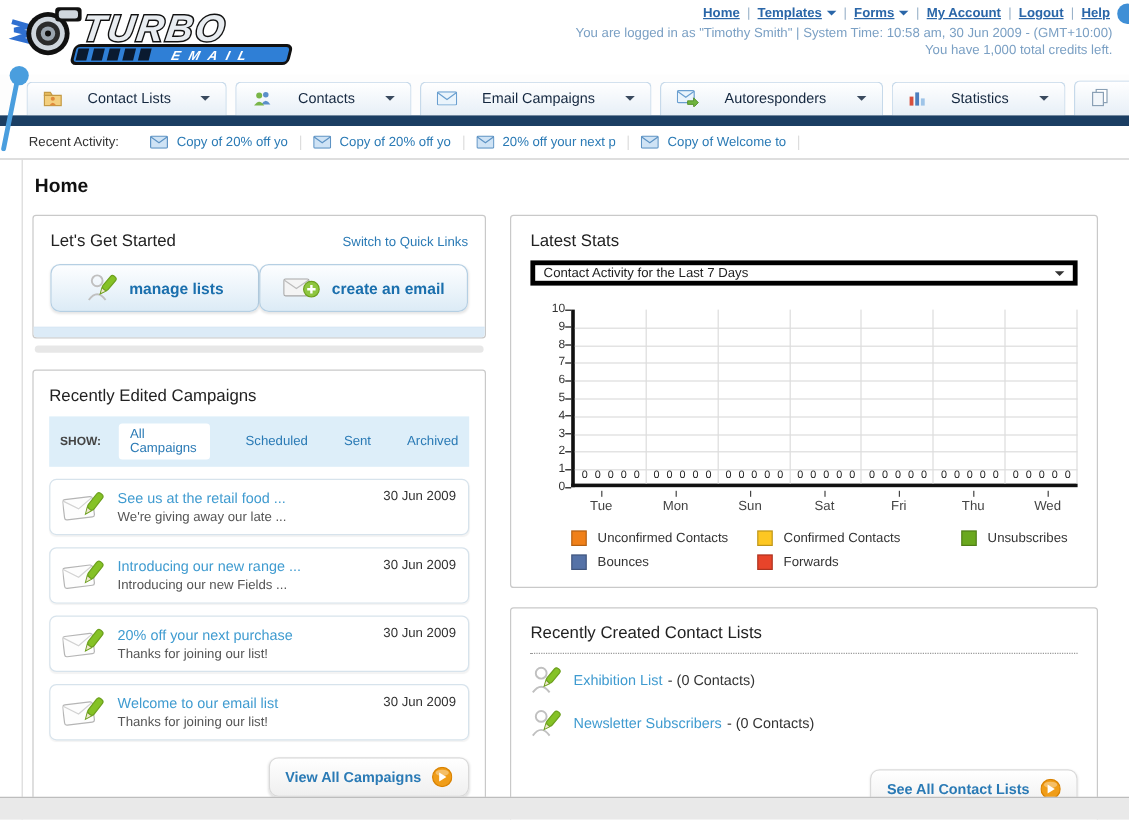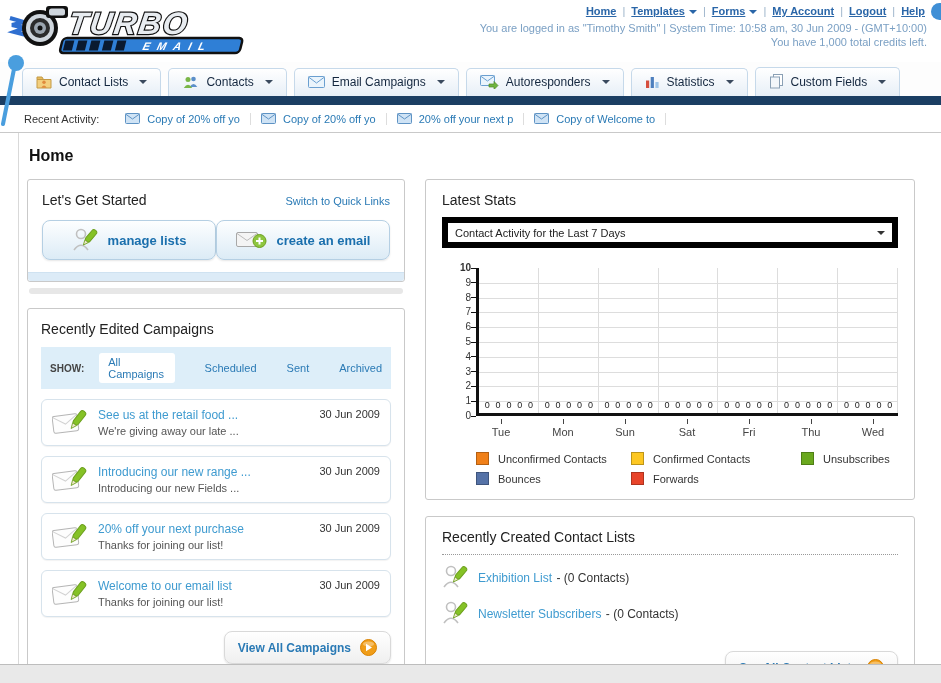--- a/index.html
+++ b/index.html
@@ -14,21 +14,21 @@
   .header-links { font-size:11px; color:#2a66a8; margin-bottom:4px; }
   .header-links a { color:#2a66a8; text-decoration:underline; font-weight:bold; margin:0 2px; cursor:pointer; }
   .header-links .sep { color:#9ab2c9; margin:0 4px; font-weight:normal; }
   .caret-dn { display:inline-block; width:0; height:0; border-left:4px solid transparent; border-right:4px solid transparent; border-top:4px solid #2a66a8; margin-left:4px; vertical-align:middle; }
   .status-line { font-size:11px; color:#7ba0c4; line-height:14px; }
   .corner-dot { position:absolute; right:-7px; top:3px; width:17px; height:17px; border-radius:50%; background:#3f8fd6; }
   .pin-deco { position:absolute; left:0; top:54px; z-index:5; }
 
   
   .tabbar { position:relative; display:flex; align-items:flex-end; gap:7px; padding:4px 0 0 22px; height:34px; background:#fdfdfd; }
-  .tab { display:flex; align-items:center; gap:7px; padding:6px 13px 7px; border:1px solid #c6d9ea; border-bottom:none; border-radius:5px 5px 0 0; background:linear-gradient(#ffffff,#e7eff7); font-size:12px; color:#14273f; cursor:pointer; white-space:nowrap; }
+  .tab { display:flex; align-items:center; gap:21px; padding:6px 13px 7px; border:1px solid #c6d9ea; border-bottom:none; border-radius:5px 5px 0 0; background:linear-gradient(#ffffff,#e7eff7); font-size:12px; color:#14273f; cursor:pointer; white-space:nowrap; }
   .tab .caret-dn { border-top-color:#3a4a5e; }
   .navstrip { height:9px; background:#1b3e63; }
 
   
   .activity { display:flex; align-items:center; height:28px; padding-left:24px; background:#fff; border-bottom:1px solid #c9c9c9; font-size:11px; }
   .activity-label { color:#333; margin-right:16px; }
   .activity-item { display:flex; align-items:center; gap:7px; padding:0 10px; border-right:1px solid #ddd; color:#2a7ab5; cursor:pointer; }
   .activity-item .txt { max-width:112px; white-space:nowrap; overflow:hidden; }
 
   
@@ -57,21 +57,21 @@
   .filter.active { background:#fff; padding:3px 9px; border-radius:3px; }
   .camp-card { display:flex; align-items:flex-start; gap:10px; border:1px solid #d7e3ec; border-radius:6px; padding:8px 10px; margin-top:10px; box-shadow:0 1px 1px rgba(0,0,0,.05); background:#fff; }
   .camp-title { font-size:12px; color:#3f9bd0; cursor:pointer; }
   .camp-sub { font-size:11px; color:#555; margin-top:3px; }
   .camp-date { margin-left:auto; font-size:11px; color:#333; white-space:nowrap; }
   .view-row { display:flex; justify-content:flex-end; margin-top:14px; padding-bottom:4px; }
   .pill-btn { display:flex; align-items:center; gap:9px; border:1px solid #d9d9d9; border-radius:8px; padding:7px 13px; background:linear-gradient(#ffffff,#efefef); box-shadow:0 1px 2px rgba(0,0,0,.12); color:#2a7ab5; font-weight:bold; font-size:12px; cursor:pointer; }
 
   
   .p-stats { padding:12px 16px 14px; }
-  .fake-select { margin-top:9px; border:6px solid #000000; background:#fff; height:31px; display:flex; align-items:center; justify-content:space-between; padding:0 7px; font-size:11px; color:#222; cursor:pointer; }
+  .fake-select { margin-top:9px; border:4px solid #000000; background:#fff; height:21px; display:flex; align-items:center; justify-content:space-between; padding:0 7px; font-size:11px; color:#222; cursor:pointer; }
   .fake-select .caret-dn { border-top-color:#333; }
   .chart-area { margin-top:20px; padding-left:34px; position:relative; }
   .plot { position:relative; height:148px; border-left:3px solid #111; border-bottom:3px solid #111; }
   .gridline-h { position:absolute; left:0; right:0; height:1px; background:#ddd; }
   .gridline-v { position:absolute; top:0; bottom:0; width:1px; background:#ddd; }
   .ylabel { position:absolute; width:26px; text-align:right; font-size:10px; color:#333; left:-34px; }
   .ytick { position:absolute; width:5px; height:1px; background:#111; left:-8px; }
   .groups { position:absolute; inset:0; display:flex; }
   .group { flex:1; position:relative; }
   .zeros { position:absolute; left:0; right:0; bottom:3px; display:flex; justify-content:space-evenly; font-size:9px; color:#222; }
@@ -432,21 +432,21 @@
                 <div class="ytick" style="top: 58.7px;"></div>
                 <div class="gridline-h" style="top: 44.4px;"></div>
                 <div class="ylabel" style="top: 38.4px;">7</div>
                 <div class="ytick" style="top: 43.9px;"></div>
                 <div class="gridline-h" style="top: 29.6px;"></div>
                 <div class="ylabel" style="top: 23.6px;">8</div>
                 <div class="ytick" style="top: 29.1px;"></div>
                 <div class="gridline-h" style="top: 14.8px;"></div>
                 <div class="ylabel" style="top: 8.8px;">9</div>
                 <div class="ytick" style="top: 14.3px;"></div>
-                <div class="ylabel" style="top: -6px; font-weight: bold;">10</div>
+                <div class="ylabel" style="top: -6px;">10</div>
                 <div class="ytick" style="top: -0.5px;"></div>
                 <div class="gridline-v" style="left: calc(14.2857% - 1px);"></div>
                 <div class="gridline-v" style="left: calc(28.5714% - 1px);"></div>
                 <div class="gridline-v" style="left: calc(42.8571% - 1px);"></div>
                 <div class="gridline-v" style="left: calc(57.1429% - 1px);"></div>
                 <div class="gridline-v" style="left: calc(71.4286% - 1px);"></div>
                 <div class="gridline-v" style="left: calc(85.7143% - 1px);"></div>
                 <div class="gridline-v" style="left: calc(100% - 1px);"></div>
                 <div class="groups">
                   <div class="group">

